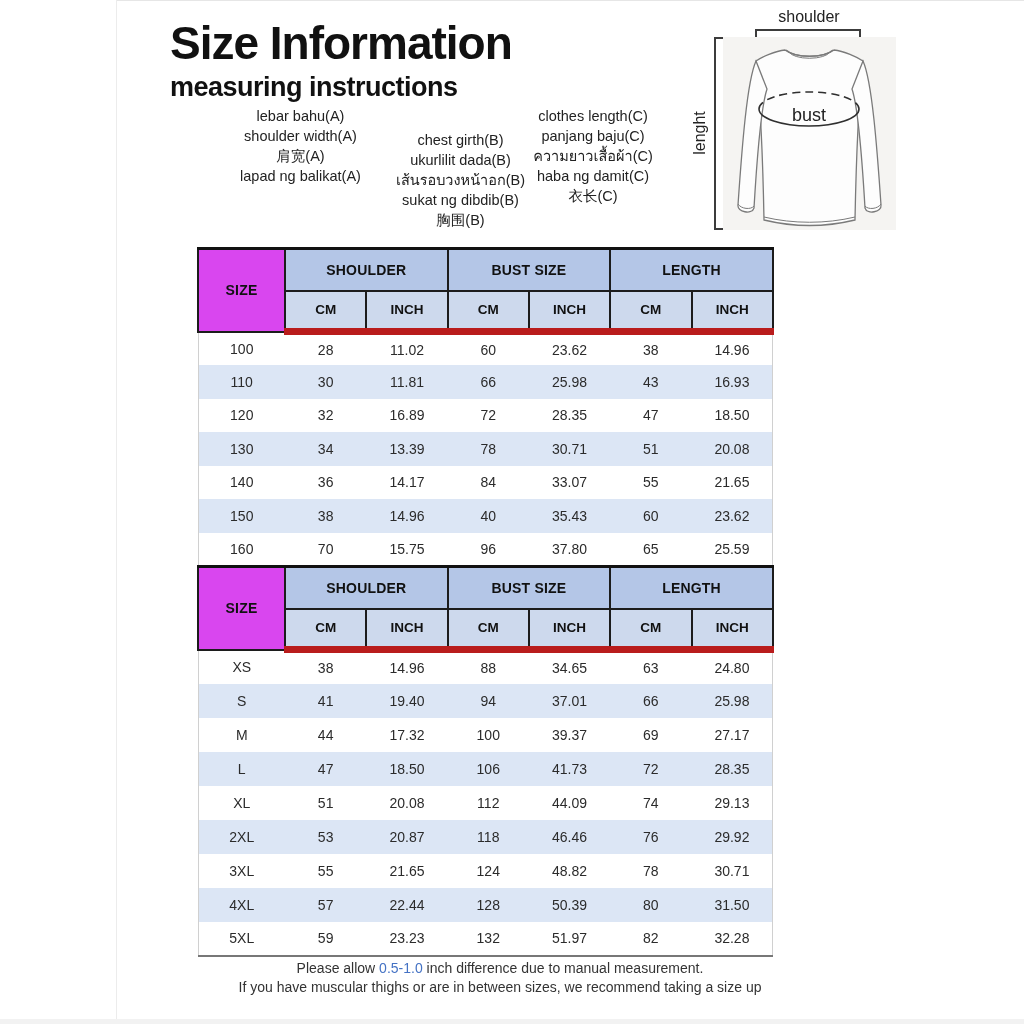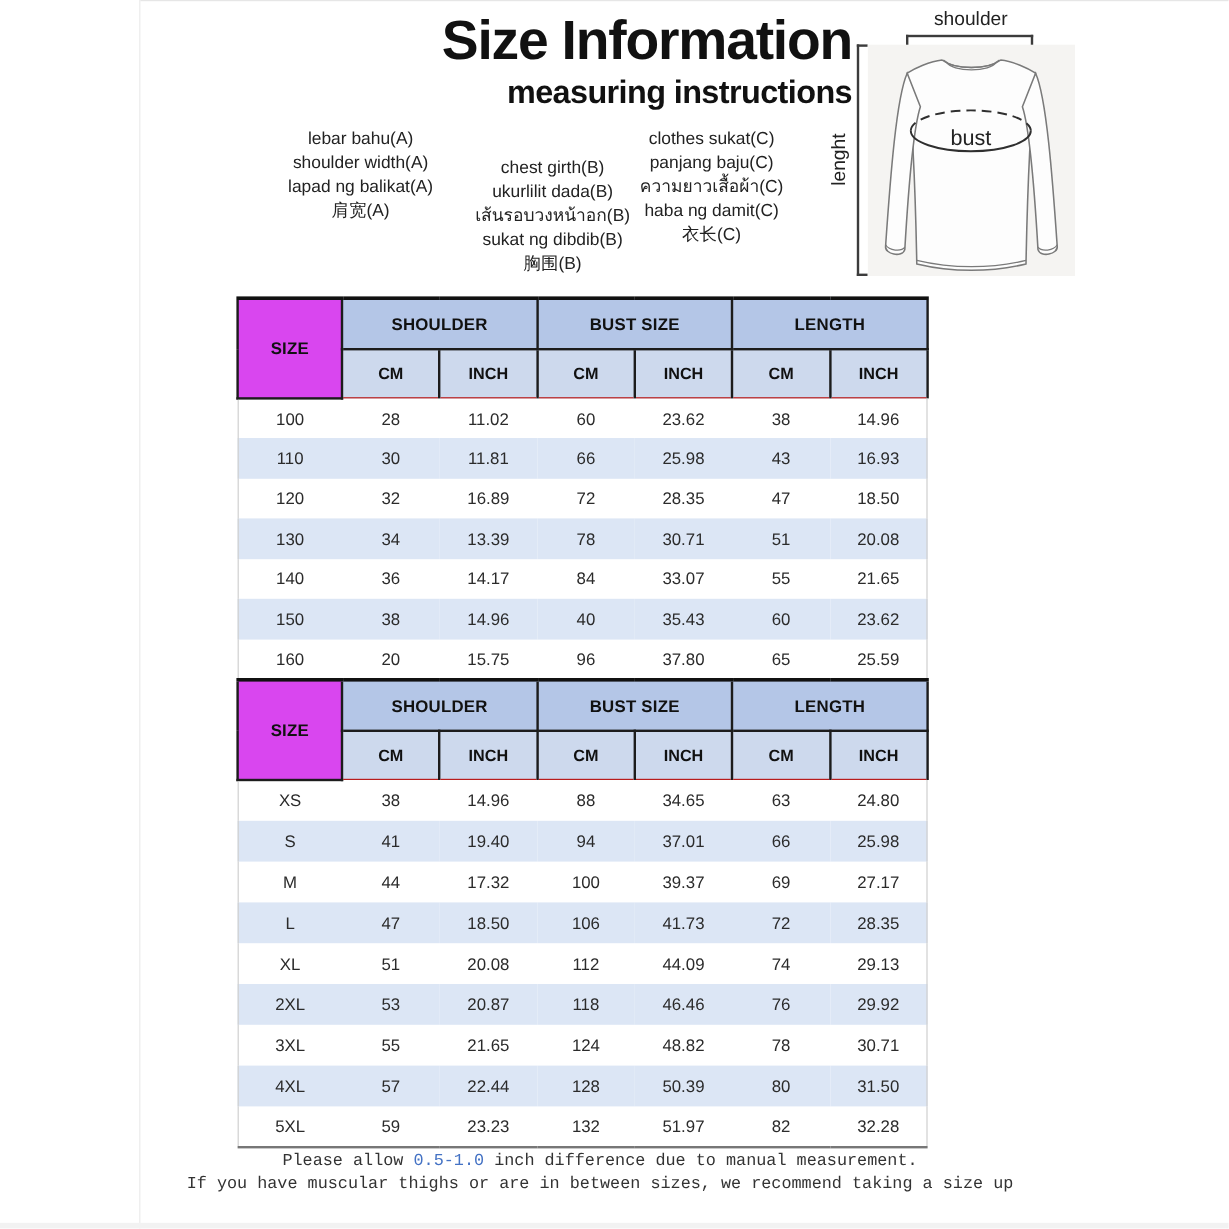--- a/index.html
+++ b/index.html
@@ -7,21 +7,21 @@
   #page {
     position:relative; width:1024px; height:1024px;
     background:#ffffff; overflow:hidden;
     font-family:"Liberation Sans", sans-serif; color:#1a1a1a;
   }
   .left-rule  { position:absolute; left:116px; top:0; width:1px; height:1024px; background:#ececec; }
   .top-rule   { position:absolute; left:117px; top:0; width:907px; height:1px; background:#e6e6e6; }
   .bottom-rule{ position:absolute; left:0; top:1019px; width:1024px; height:5px; background:#f2f2f2; }
 
   
-  .title-block { position:absolute; left:170px; top:8px; width:540px; text-align:right; }
+  .title-block { position:absolute; left:170px; top:18px; width:540px; text-align:left; }
   .title-main  { font-size:46px; font-weight:700; letter-spacing:-1px; color:#111; line-height:1.1; }
   .title-sub   { font-size:27px; font-weight:700; color:#111; margin-top:3px; letter-spacing:-0.5px; }
 
   
   .measure-col { position:absolute; text-align:center; font-size:14.5px; line-height:20px; color:#222; }
   #col-a { left:193px; top:106px; width:215px; }
   #col-b { left:368px; top:106px; width:185px;margin-top:24px; }
   #col-c { left:498px; top:106px; width:190px; }
   .measure-col div { height:20px; white-space:nowrap; }
 
@@ -36,67 +36,67 @@
   .length-label { position:absolute; left:-30px; top:124px; width:80px; text-align:center;
                   font-size:16px; color:#222; transform:rotate(-90deg); }
   .shirt-svg { position:absolute; left:33px; top:37px; }
 
   
   .size-table { border-collapse:collapse; table-layout:fixed; width:575px; }
   .size-table col.c-size { width:87px; }
   .size-table col.c-val  { width:81.3px; }
   .size-table thead th { border:2px solid #1c1c1c; font-weight:700; color:#111; }
   .size-table thead tr.r-groups th { border-top:3px solid #111; height:42px; font-size:14px; letter-spacing:0.2px; }
-  .size-table thead tr.r-units  th { height:41px; font-size:13.5px; border-bottom:1px solid #b91c1c;margin-left:44px; }
+  .size-table thead tr.r-units  th { height:41px; font-size:13.5px; border-bottom:7px solid #b91c1c;margin-left:44px; }
   .size-table th.h-size  { background:#d946ef; font-size:17px; }
   .size-table th.h-group { background:#b4c6e7; }
   .size-table th.h-unit  { background:#cdd9ed; }
   .size-table tbody td { text-align:center; font-size:14px; color:#2b2b2b; }
   #table-numeric tbody td { height:33.5px; }
   #table-letter  tbody td { height:34px; }
   .size-table tbody tr:nth-child(even) { background:#dce6f5; }
   .size-table tbody td:first-child { border-left:1px solid #d0d0d0; }
   .size-table tbody td:last-child  { border-right:1px solid #d0d0d0; }
   .size-table tbody tr:last-child td { border-bottom:2px solid #777; }
   #table-wrap-1 { position:absolute; left:197px; top:247px; }
   #table-wrap-2 { position:absolute; left:197px; top:565px; }
 
   
   .footer { position:absolute; left:88px; top:959px; width:824px; text-align:center;
-            font-family:Liberation Mono, monospace; font-size:14px; line-height:19px; color:#333; }
+            font-family:Liberation Sans, sans-serif; font-size:14px; line-height:19px; color:#333; }
   .footer .hl { color:#4472c4; }
 </style>
 </head>
 <body>
 
 <div id="page">
   <div class="left-rule"></div>
   <div class="top-rule"></div>
   <div class="bottom-rule"></div>
 
   <div class="title-block">
     <div class="title-main">Size Information</div>
     <div class="title-sub">measuring instructions</div>
   </div>
 
   <div id="col-a" class="measure-col">
     <div>lebar bahu(A)</div>
     <div>shoulder width(A)</div>
+    <div>肩宽(A)</div>
     <div>lapad ng balikat(A)</div>
-    <div>肩宽(A)</div>
   </div>
   <div id="col-b" class="measure-col">
     <div>chest girth(B)</div>
     <div>ukurlilit dada(B)</div>
     <div>เส้นรอบวงหน้าอก(B)</div>
     <div>sukat ng dibdib(B)</div>
     <div>胸围(B)</div>
   </div>
   <div id="col-c" class="measure-col">
-    <div>clothes sukat(C)</div>
+    <div>clothes length(C)</div>
     <div>panjang baju(C)</div>
     <div>ความยาวเสื้อผ้า(C)</div>
     <div>haba ng damit(C)</div>
     <div>衣长(C)</div>
   </div>
 
   <div class="diagram">
     <div class="shoulder-label">shoulder</div>
     <div class="shoulder-bracket"></div>
     <div class="length-label">lenght</div>
@@ -201,21 +201,21 @@
             <td>150</td>
             <td>38</td>
             <td>14.96</td>
             <td>40</td>
             <td>35.43</td>
             <td>60</td>
             <td>23.62</td>
           </tr>
           <tr>
             <td>160</td>
-            <td>20</td>
+            <td>70</td>
             <td>15.75</td>
             <td>96</td>
             <td>37.80</td>
             <td>65</td>
             <td>25.59</td>
           </tr>
         </tbody>
     </table>
   </div>
 

